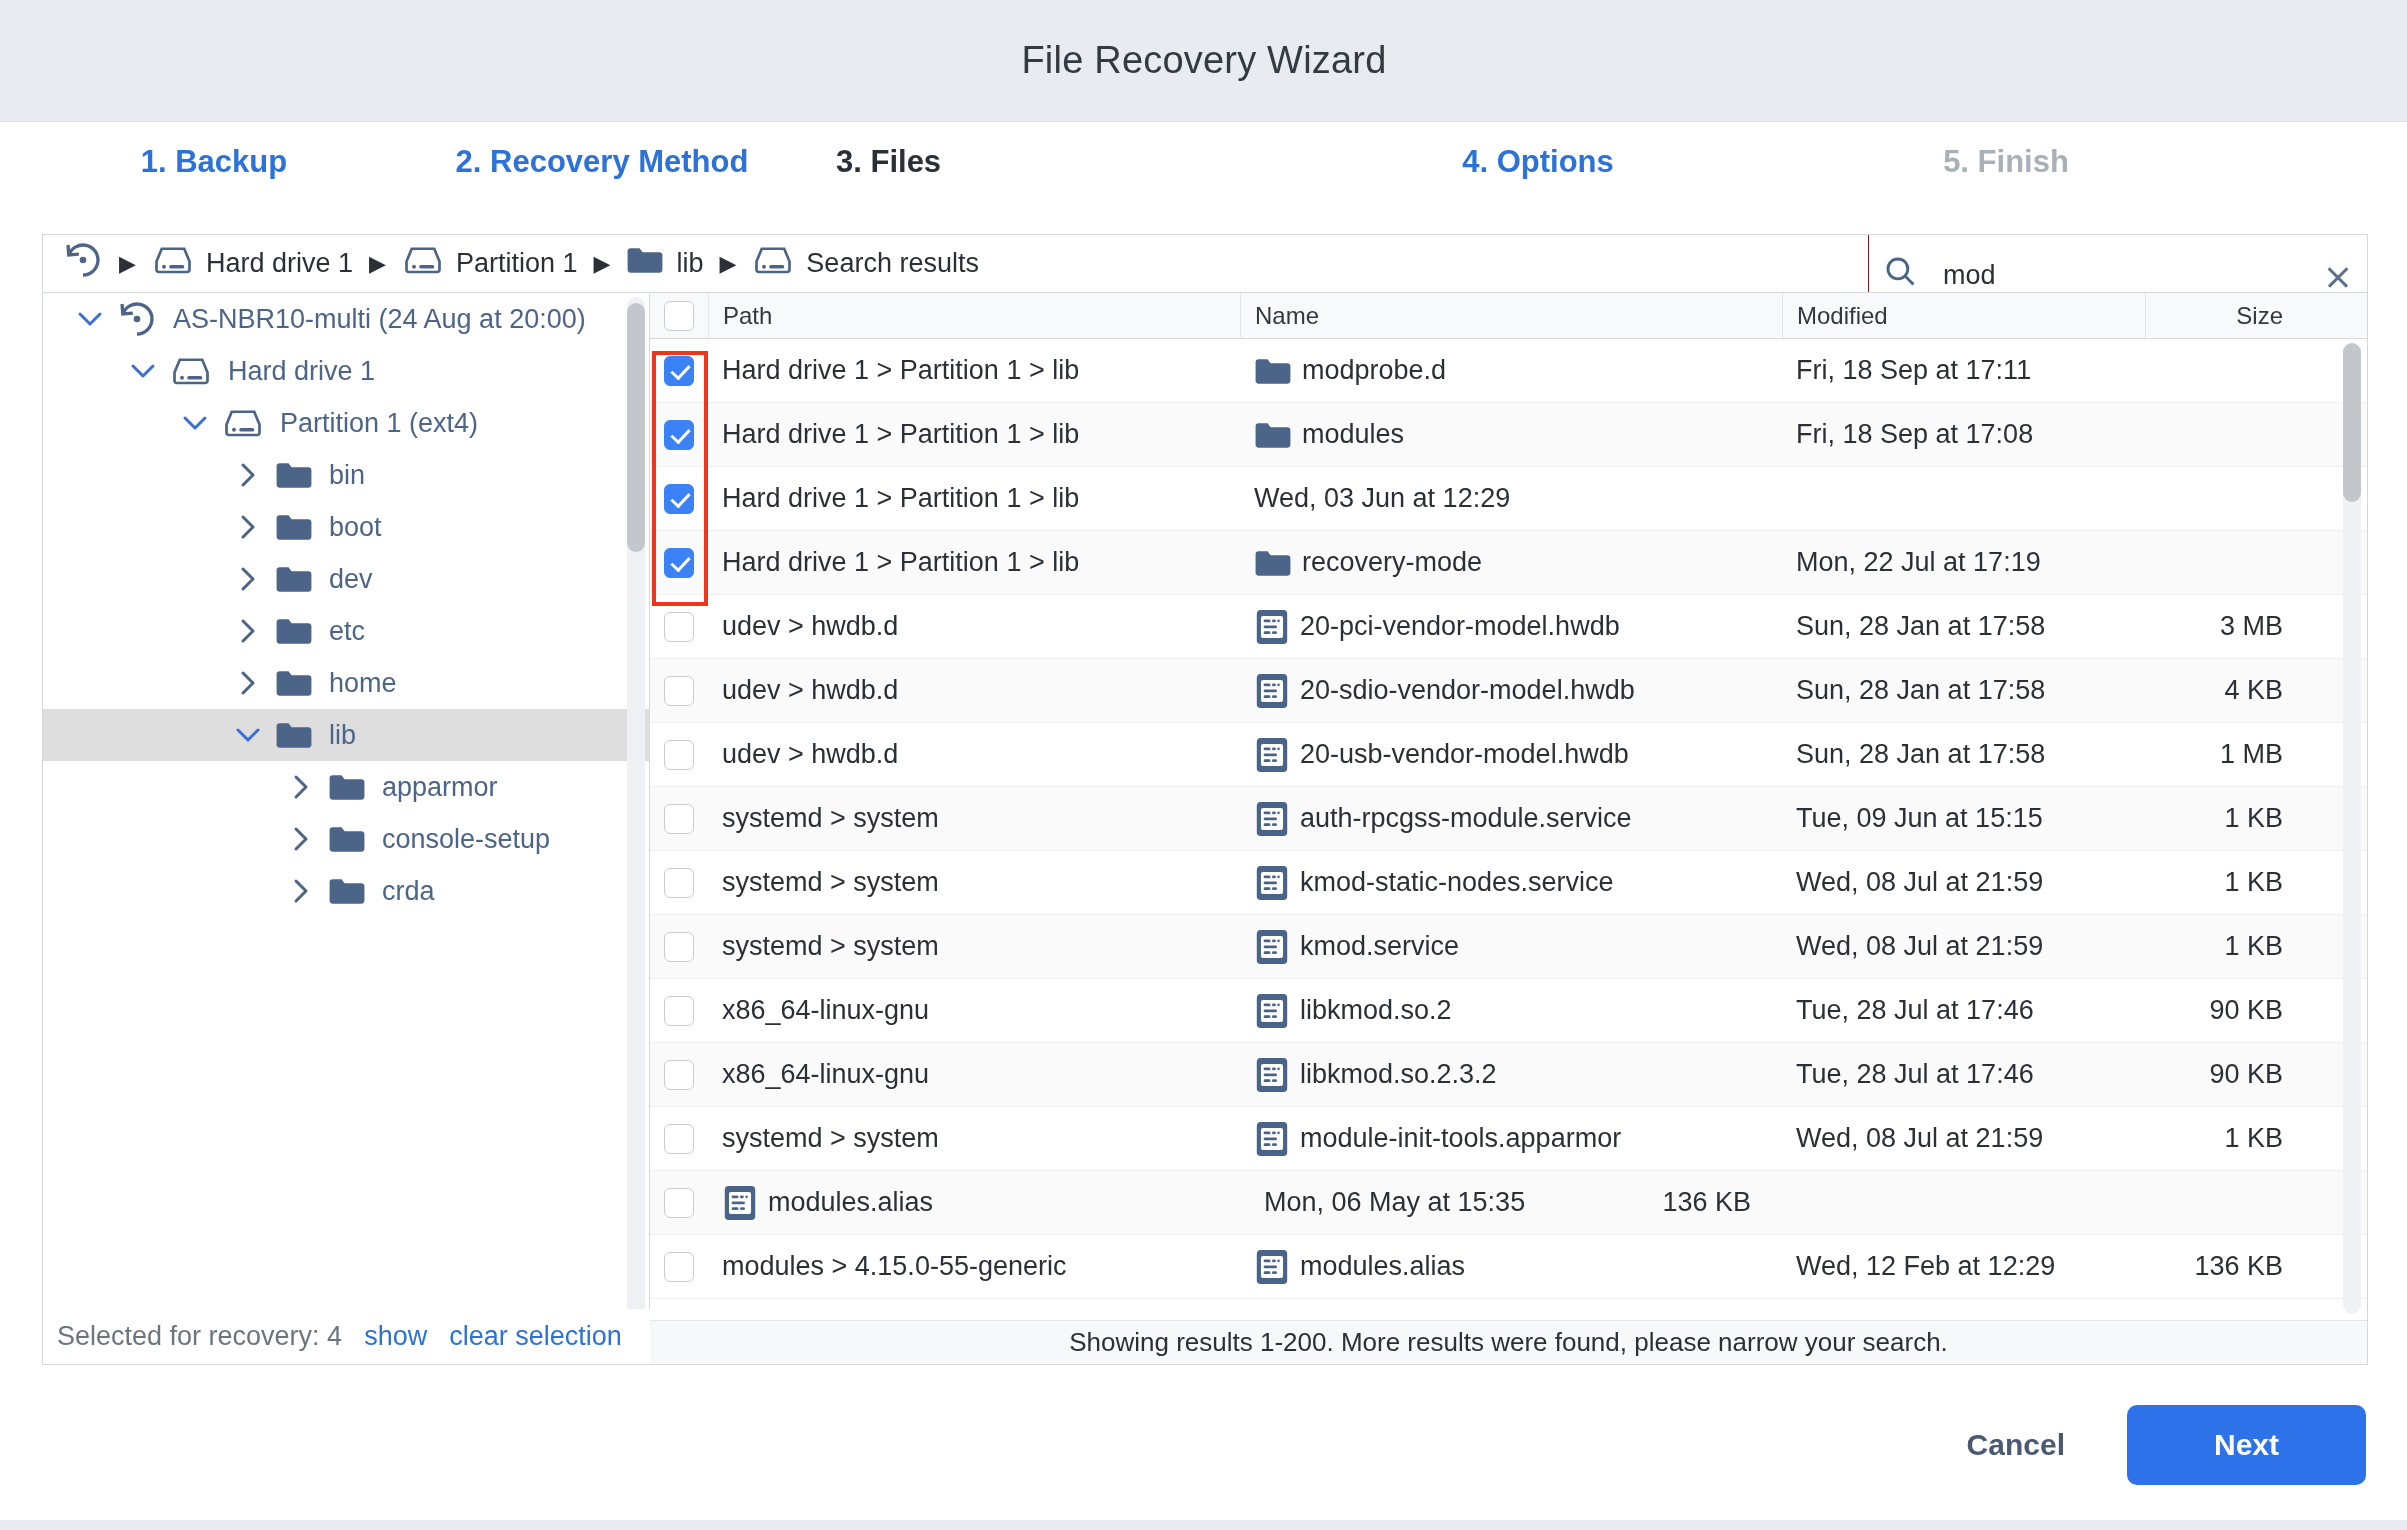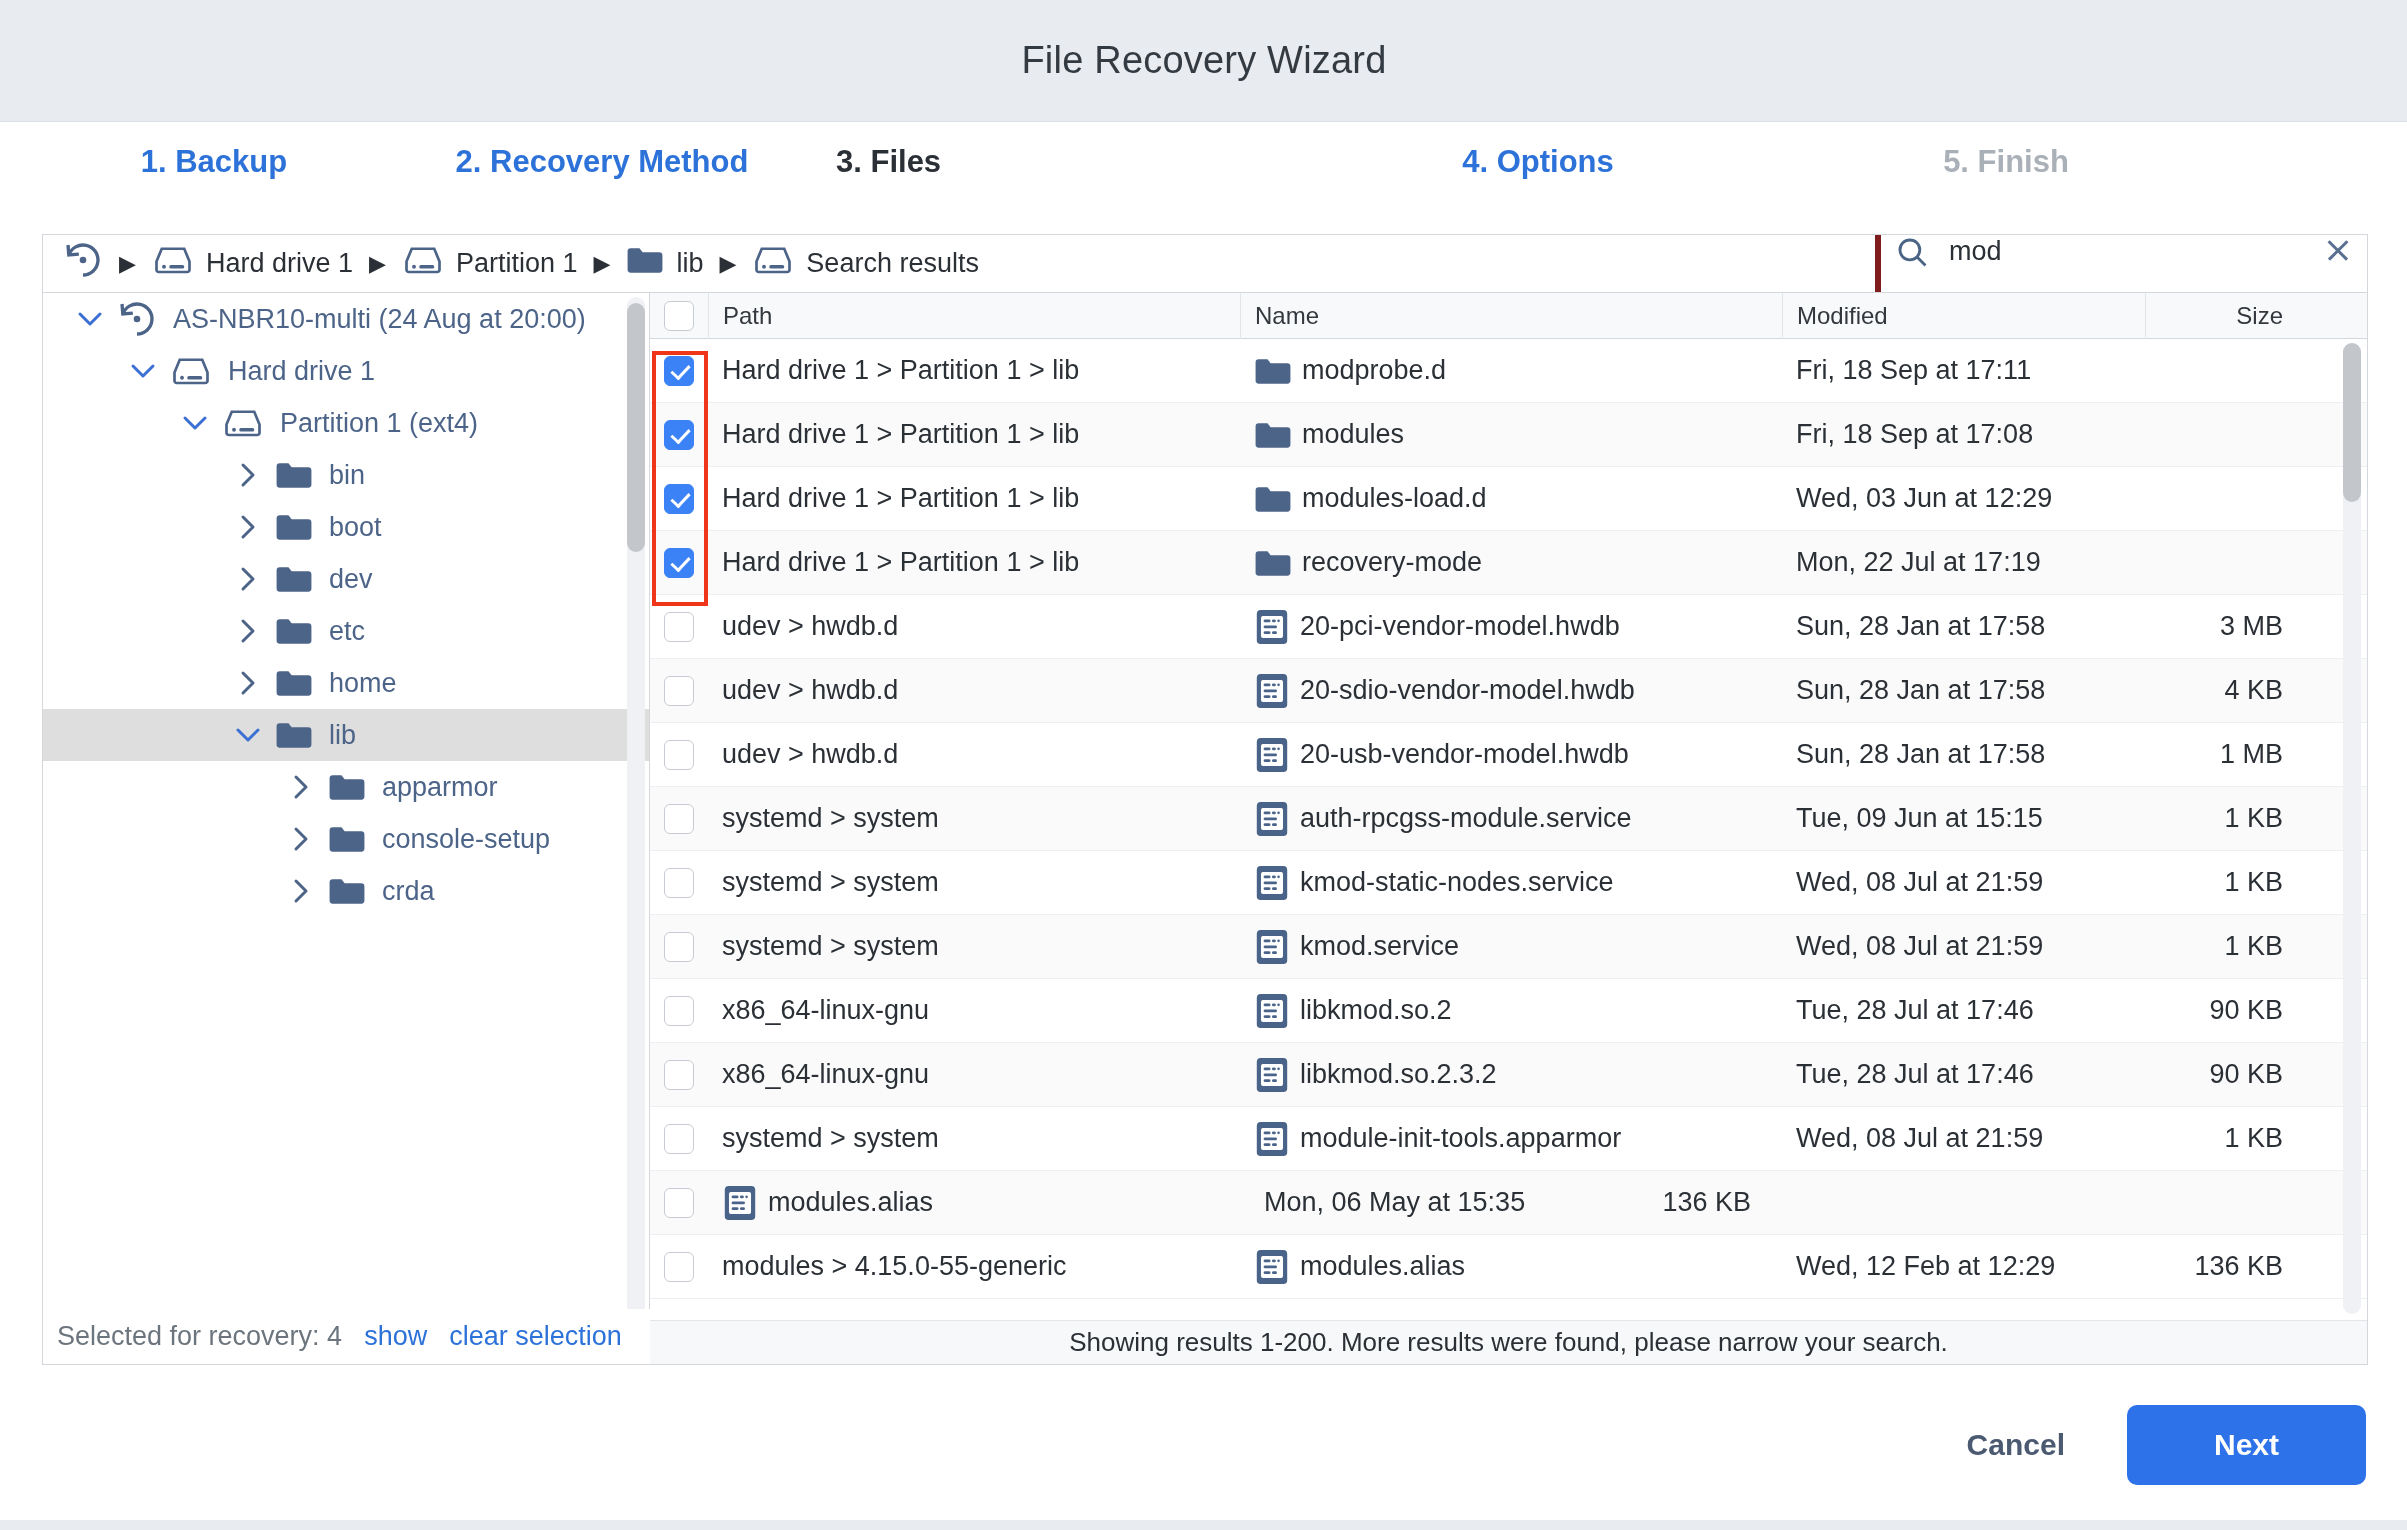--- a/index.html
+++ b/index.html
@@ -85,25 +85,25 @@
     white-space: nowrap;
   }
   .crumb-sep {
     color: #2b3036;
     font-size: 22px;
     padding: 0 10px;
     line-height: 1;
   }
   .searchbox {
     flex: 0 0 458px;
-    border-left: 6px solid #7f1d1d;
-    display: flex;
-    align-items: flex-start;
+    border-left: 1px solid #7f1d1d;
+    display: flex;
+    align-items: flex-end;
     padding: 0 14px;
-    gap: 18px;
+    gap: 24px;
   }
   .search-input {
     flex: 1 1 auto;
     border: none;
     outline: none;
     font-size: 27px;
     color: #2b3036;
     font-family: "Liberation Sans", sans-serif;
     background: transparent;
   }
@@ -667,28 +667,20 @@
             </div>
             <div class="c-mod">Fri, 18 Sep at 17:08</div>
             <div class="c-size"></div>
             <div class="c-pad"></div>
           </div>
           <div class="trow">
             <div class="c-chk">
               <span class="cbx checked"></span>
             </div>
             <div class="c-path">Hard drive 1 &gt; Partition 1 &gt; lib</div>
-            <div class="c-name name-cell">
-              <span style="display: inline-flex;">
-                <svg width="38" height="32" viewBox="0 0 24 20">
-                  <path d="M1 4.5a2 2 0 0 1 2-2h5.5l2 2.6H21a2 2 0 0 1 2 2V16a2 2 0 0 1-2 2H3a2 2 0 0 1-2-2Z" fill="#4d6489"></path>
-                </svg>
-              </span>
-              <span class="nm">modules-load.d</span>
-            </div>
             <div class="c-mod">Wed, 03 Jun at 12:29</div>
             <div class="c-size"></div>
             <div class="c-pad"></div>
           </div>
           <div class="trow alt">
             <div class="c-chk">
               <span class="cbx checked"></span>
             </div>
             <div class="c-path">Hard drive 1 &gt; Partition 1 &gt; lib</div>
             <div class="c-name name-cell">

